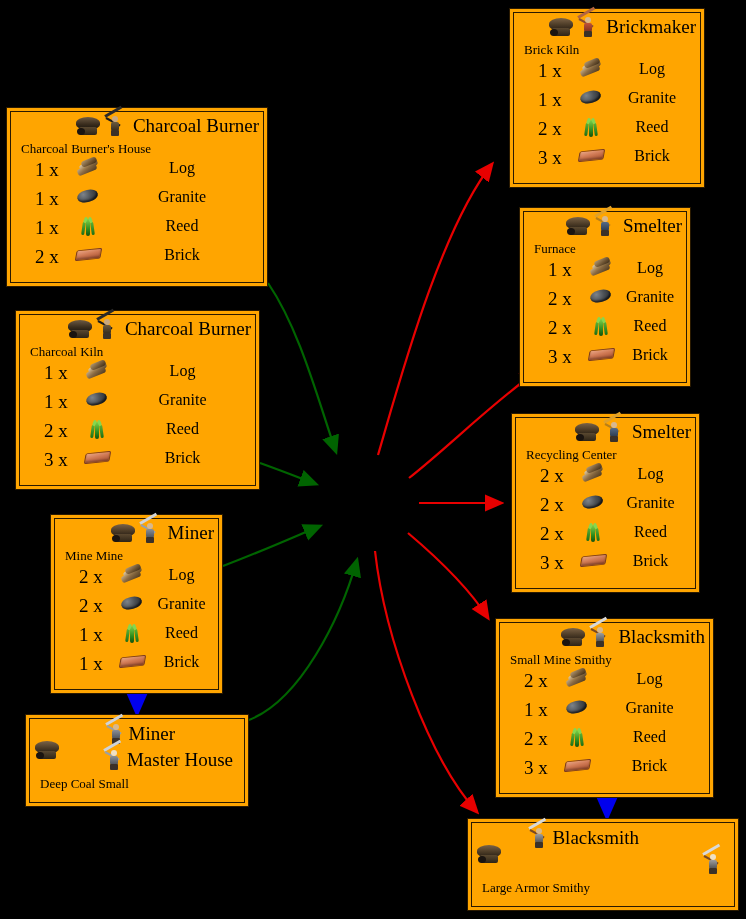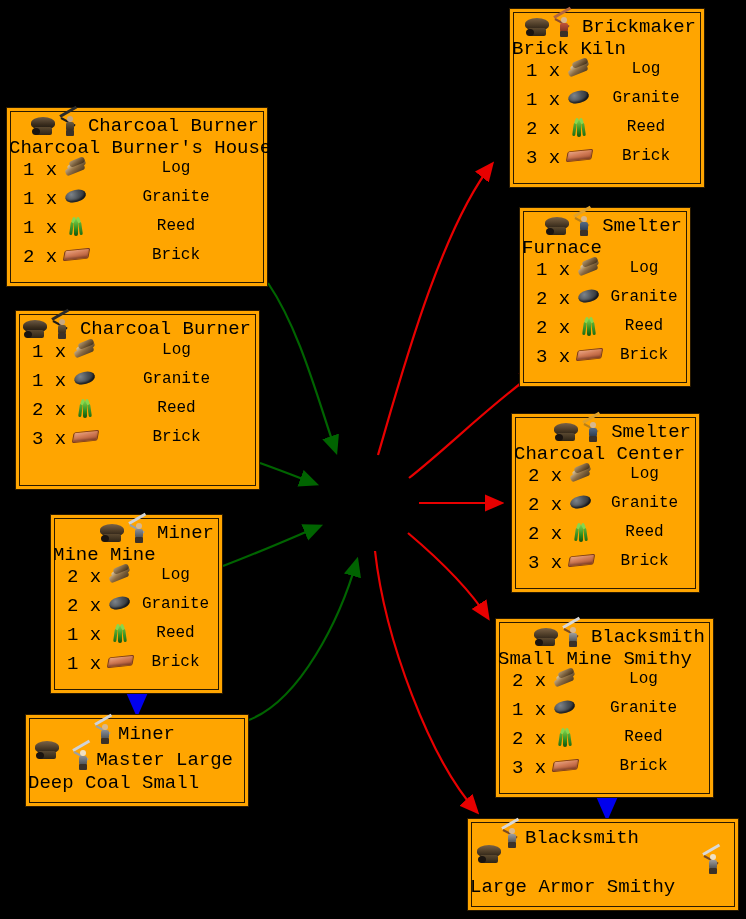--- a/index.html
+++ b/index.html
@@ -35,41 +35,40 @@
     background: #ffa500;
     border: 1px solid #2b1a00;
     box-sizing: border-box;
     padding: 3px;
   }
   .node-inner {
     border: 1px solid #2b1a00;
     box-sizing: border-box;
     width: 100%;
     height: 100%;
-    padding: 2px 4px 2px 4px;
+    padding: 2px 4px 2px 16px;
     position: relative;
-    font-family: Liberation Mono, monospace;
   }
   .node-title-row {
     display: flex;
     align-items: center;
     justify-content: flex-end;
     gap: 4px;
     height: 24px;
     white-space: nowrap;
   }
   .node-title-row .spr { flex: 0 0 auto; }
   .node-title {
     font-size: 19px;
     color: #000;
     line-height: 20px;
     padding-left: 4px;
   }
   .node-subtitle {
-    font-size: 19px;
+    font-size: 13px;
     color: #000;
     line-height: 21px;
     text-align: left;
     white-space: nowrap;
     margin-left: -6px;
   }
   .cost-row {
     display: flex;
     align-items: flex-start;
     height: 29px;
@@ -360,20 +359,21 @@
           </span>
         <span class="spr spr-worker spr-burner">
             <i class="tool"></i>
             <i class="tool2"></i>
             <i class="head"></i>
             <i class="body"></i>
             <i class="legs"></i>
           </span>
         <span class="node-title">Charcoal Burner</span>
       </div>
+      <div class="node-subtitle">Charcoal Kiln</div>
       <div class="cost-row">
         <span class="cost-qty">1 x</span>
         <span class="cost-icon">
             <span class="spr spr-log">
               <i></i>
               <i></i>
               <i></i>
             </span>
           </span>
         <span class="cost-name">Log</span>
@@ -494,21 +494,21 @@
         <span style="width:62px;"></span>
       </div>
       <div class="wrow">
         <span class="spr spr-worker spr-master">
             <i class="tool"></i>
             <i class="tool2"></i>
             <i class="head"></i>
             <i class="body"></i>
             <i class="legs"></i>
           </span>
-        <span class="wlabel">Master Large</span>
+        <span class="wlabel">Master House</span>
         <span style="width:4px;"></span>
       </div>
       <div class="node-subtitle">Deep Coal Small</div>
     </div>
   </div>
 
 
   <div class="node" id="n-brick-kiln" style="left:509px; top:8px; width:196px; height:180px;">
     <div class="node-inner">
       <div class="node-title-row">
@@ -645,21 +645,21 @@
           </span>
         <span class="spr spr-worker spr-smelterman">
             <i class="tool"></i>
             <i class="tool2"></i>
             <i class="head"></i>
             <i class="body"></i>
             <i class="legs"></i>
           </span>
         <span class="node-title">Smelter</span>
       </div>
-      <div class="node-subtitle">Charcoal Center</div>
+      <div class="node-subtitle">Recycling Center</div>
       <div class="cost-row">
         <span class="cost-qty">2 x</span>
         <span class="cost-icon">
             <span class="spr spr-log">
               <i></i>
               <i></i>
               <i></i>
             </span>
           </span>
         <span class="cost-name">Log</span>

